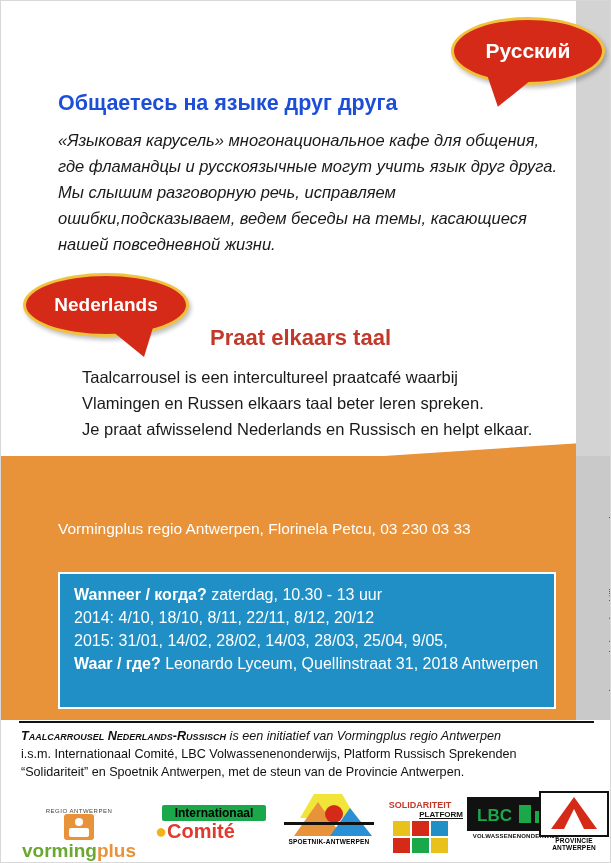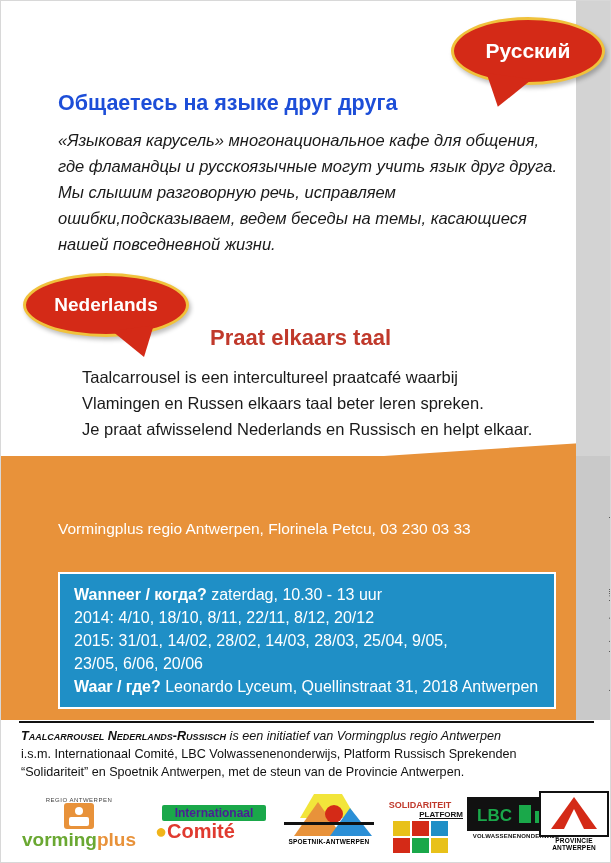--- a/index.html
+++ b/index.html
@@ -218,40 +218,40 @@
     position: absolute;
     box-sizing: border-box;
   }
   .logo .cap {
     text-align: center;
     font-size: 6.5px;
     font-weight: bold;
     letter-spacing: .2px;
   }
   
-  .lg1 { left: 0; top: 8px; width: 128px; }
+  .lg1 { left: 0; top: 19px; width: 128px; }
   .lg1 .sub { font-size: 6px; color: #444; letter-spacing: .5px; text-align:center;}
   .lg1 .word { font-size: 19px; font-weight: bold; color: #6aa832; text-align:center; line-height: 20px;}
   .lg1 .word .pl { color: #e8923a; }
   .lg1 .mark {
     width: 30px; height: 26px; margin: 0 auto 1px auto;
     background: #e8923a; border-radius: 3px; position: relative;
   }
   .lg1 .mark:after {
     content: ""; position: absolute; left: 11px; top: 4px;
     width: 8px; height: 8px; border-radius: 50%; background: #fff;
   }
   .lg1 .mark:before {
     content: ""; position: absolute; left: 5px; top: 14px;
     width: 20px; height: 9px; background: #fff; border-radius: 2px;
   }
   
   .lg2 { left: 140px; top: 6px; width: 118px; }
   .lg2 .band {
-    background: #1aa84a; color: #4c1d95; font-size: 12px; font-weight: bold;
+    background: #1aa84a; color: #000000; font-size: 12px; font-weight: bold;
     padding: 1px 13px; display: inline-block; border-radius: 2px;
   }
   .lg2 .big { font-size: 20px; font-weight: bold; color: #e03a2f; line-height: 20px;}
   .lg2 .dot { color: #f0b41a; font-size: 20px; font-weight: bold;}
   
   .lg3 { left: 268px; top: 2px; width: 92px; }
   .lg3 .art {
     height: 45px; background: #ffffff; position: relative; overflow: hidden;
     border: 1px solid #ffffff;
   }
@@ -309,21 +309,20 @@
     <div>Vormingplus regio Antwerpen, Florinela Petcu, 03 230 03 33</div>
   </div>
 
   <div class="info-box">
     <div class="line">
       <b>Wanneer / когда?</b>
       <span>zaterdag, 10.30 - 13 uur</span>
     </div>
     <div class="line">2014: 4/10, 18/10, 8/11, 22/11, 8/12, 20/12</div>
     <div class="line">2015: 31/01, 14/02, 28/02, 14/03, 28/03, 25/04, 9/05,</div>
-    <div class="line">23/05, 6/06, 20/06</div>
     <div class="line">
       <b>Waar / где?</b>
       <span>Leonardo Lyceum, Quellinstraat 31, 2018 Antwerpen</span>
     </div>
   </div>
 
   <div class="rule"></div>
   <div class="footer">
     <div class="l1">
       <span class="sc">Taalcarrousel Nederlands-Russisch</span><span> is een initiatief van Vormingplus regio Antwerpen</span>

